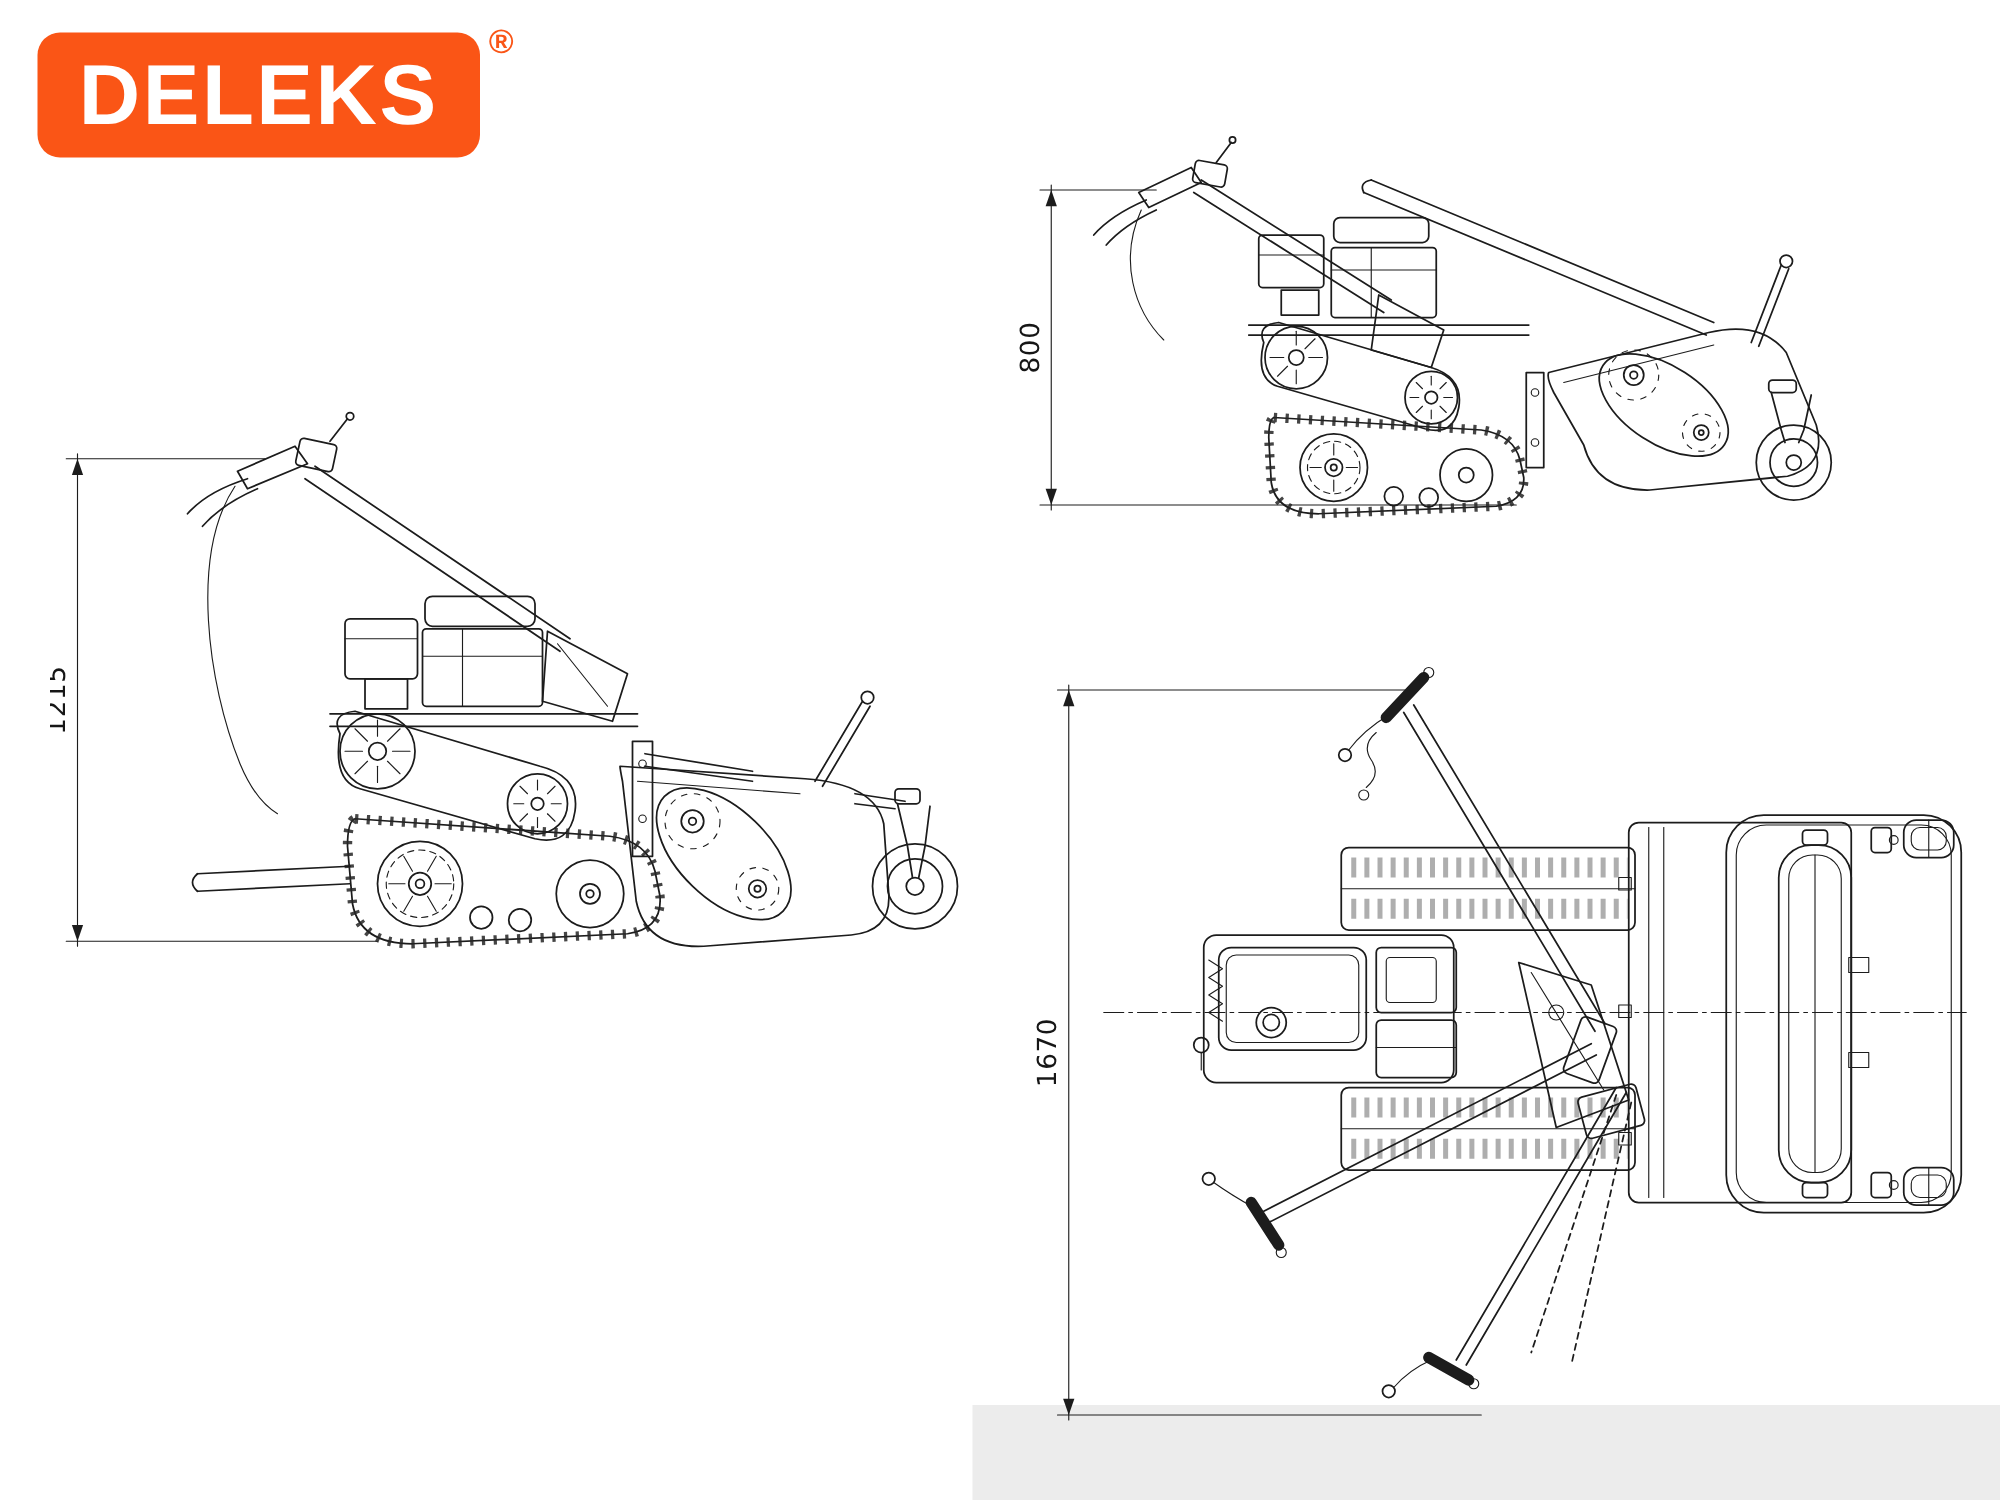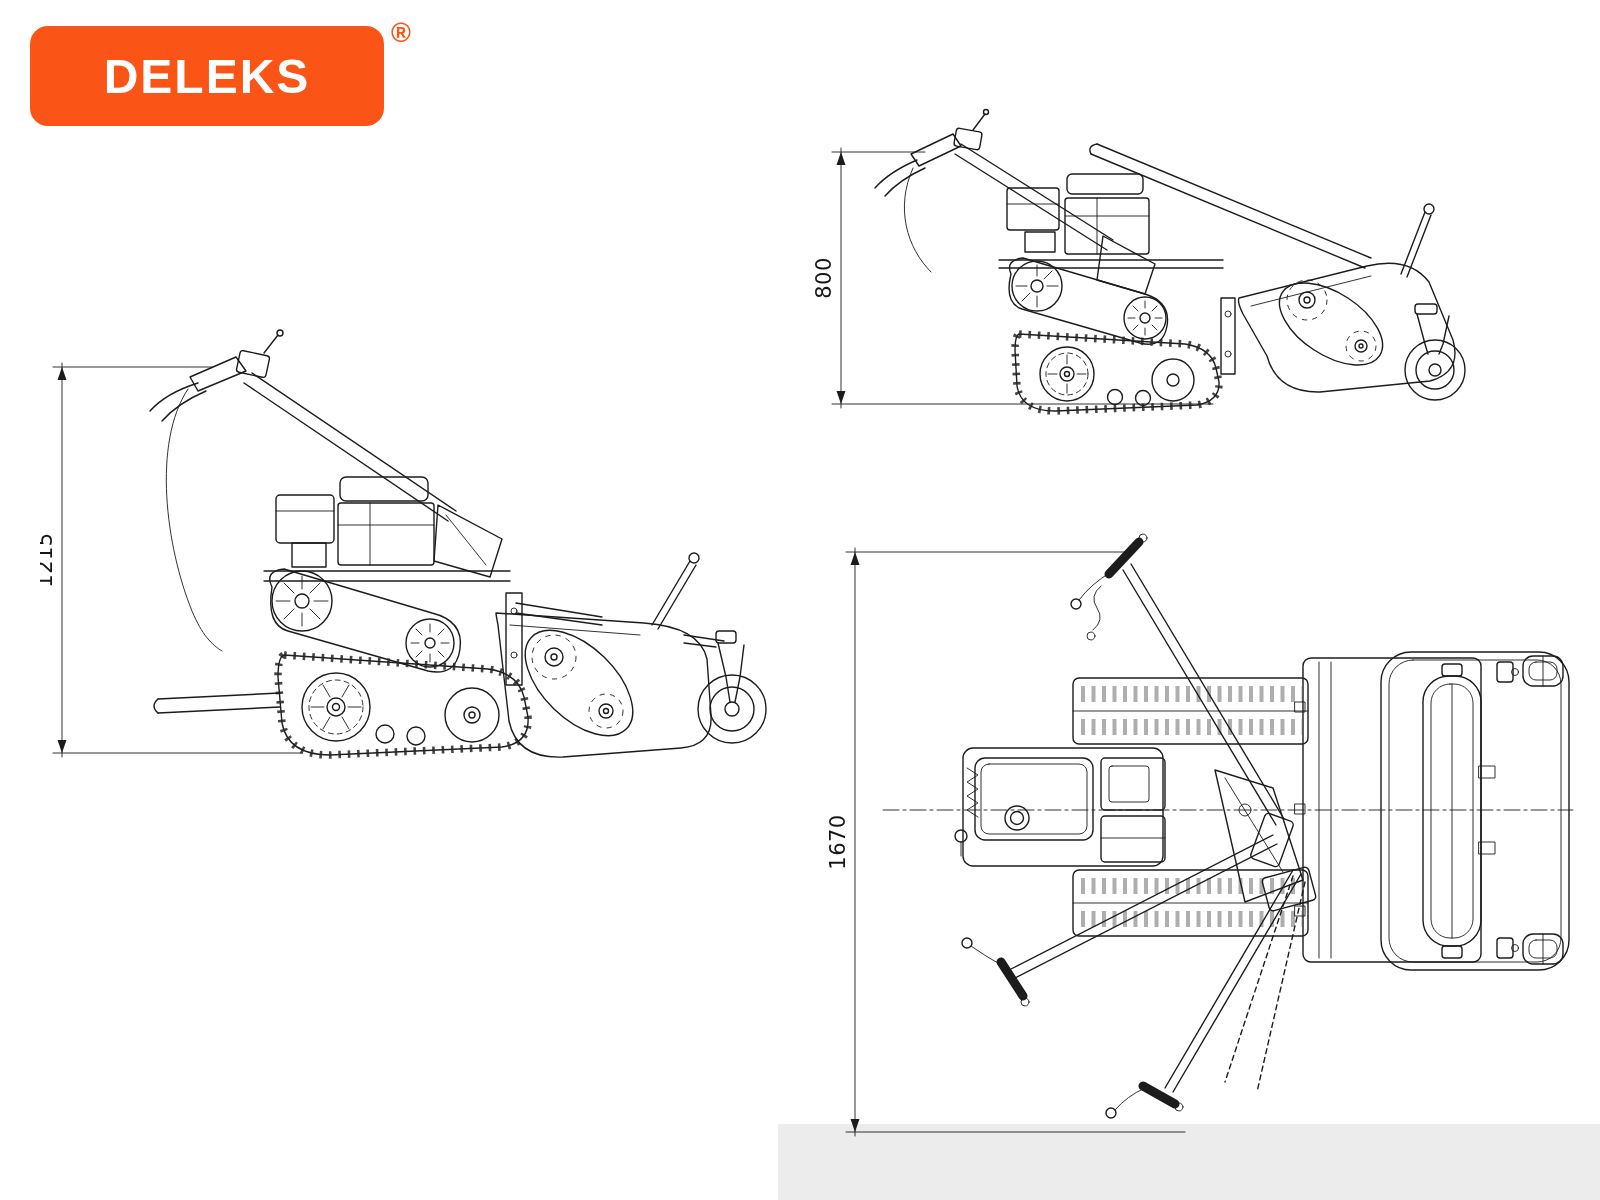--- a/index.html
+++ b/index.html
@@ -3,21 +3,21 @@
 <meta charset="utf-8">
 <style>
   html,body{margin:0;padding:0;background:#ffffff;}
   .sheet{position:relative;width:1600px;height:1200px;background:#ffffff;overflow:hidden;
          font-family:"DejaVu Sans",sans-serif;}
   .footer-band{position:absolute;left:778px;top:1124px;width:822px;height:76px;background:#ececec;}
   
   .logo-wrap{position:absolute;left:30px;top:26px;width:354px;height:100px;}
   .logo-box{width:100%;height:100%;background:#fa5516;border-radius:18px;
             display:flex;align-items:center;justify-content:center;}
-  .logo-text{font-family:"Liberation Sans",sans-serif;font-weight:bold;font-size:48px;
+  .logo-text{font-family:"Liberation Sans",sans-serif;font-weight:bold;font-size:68px;
              letter-spacing:2px;color:#ffffff;}
   .logo-reg{position:absolute;right:-27px;top:-8px;color:#fa5516;font-size:27px;
             font-weight:bold;font-family:"Liberation Sans",sans-serif;}
   
   svg.view{position:absolute;display:block;}
   .v1{left:40px;top:325px;}
   .v2{left:815px;top:92px;}
   .v3{left:825px;top:520px;}
   
   .ln{fill:none;stroke:#1c1c1c;stroke-width:1.4;stroke-linecap:round;stroke-linejoin:round;}

